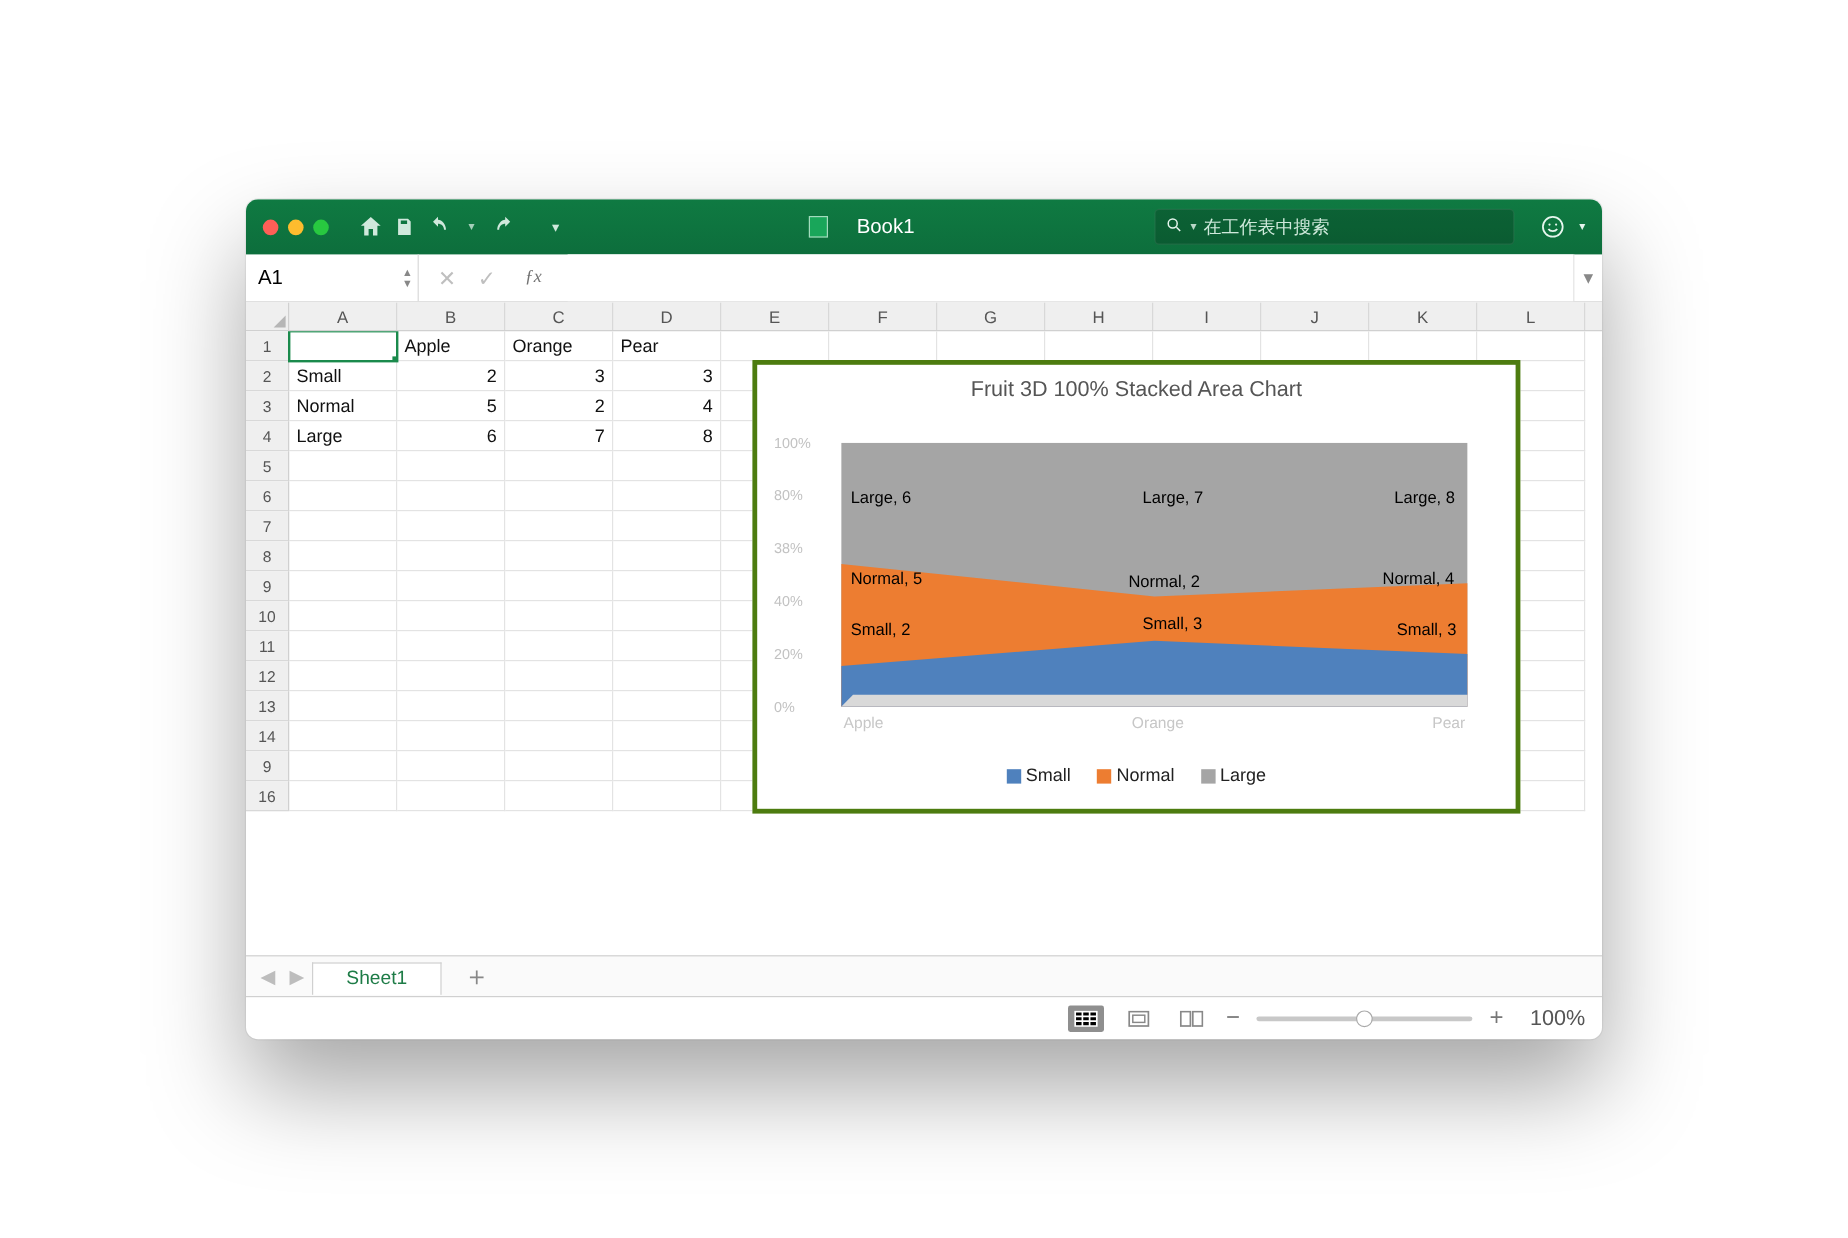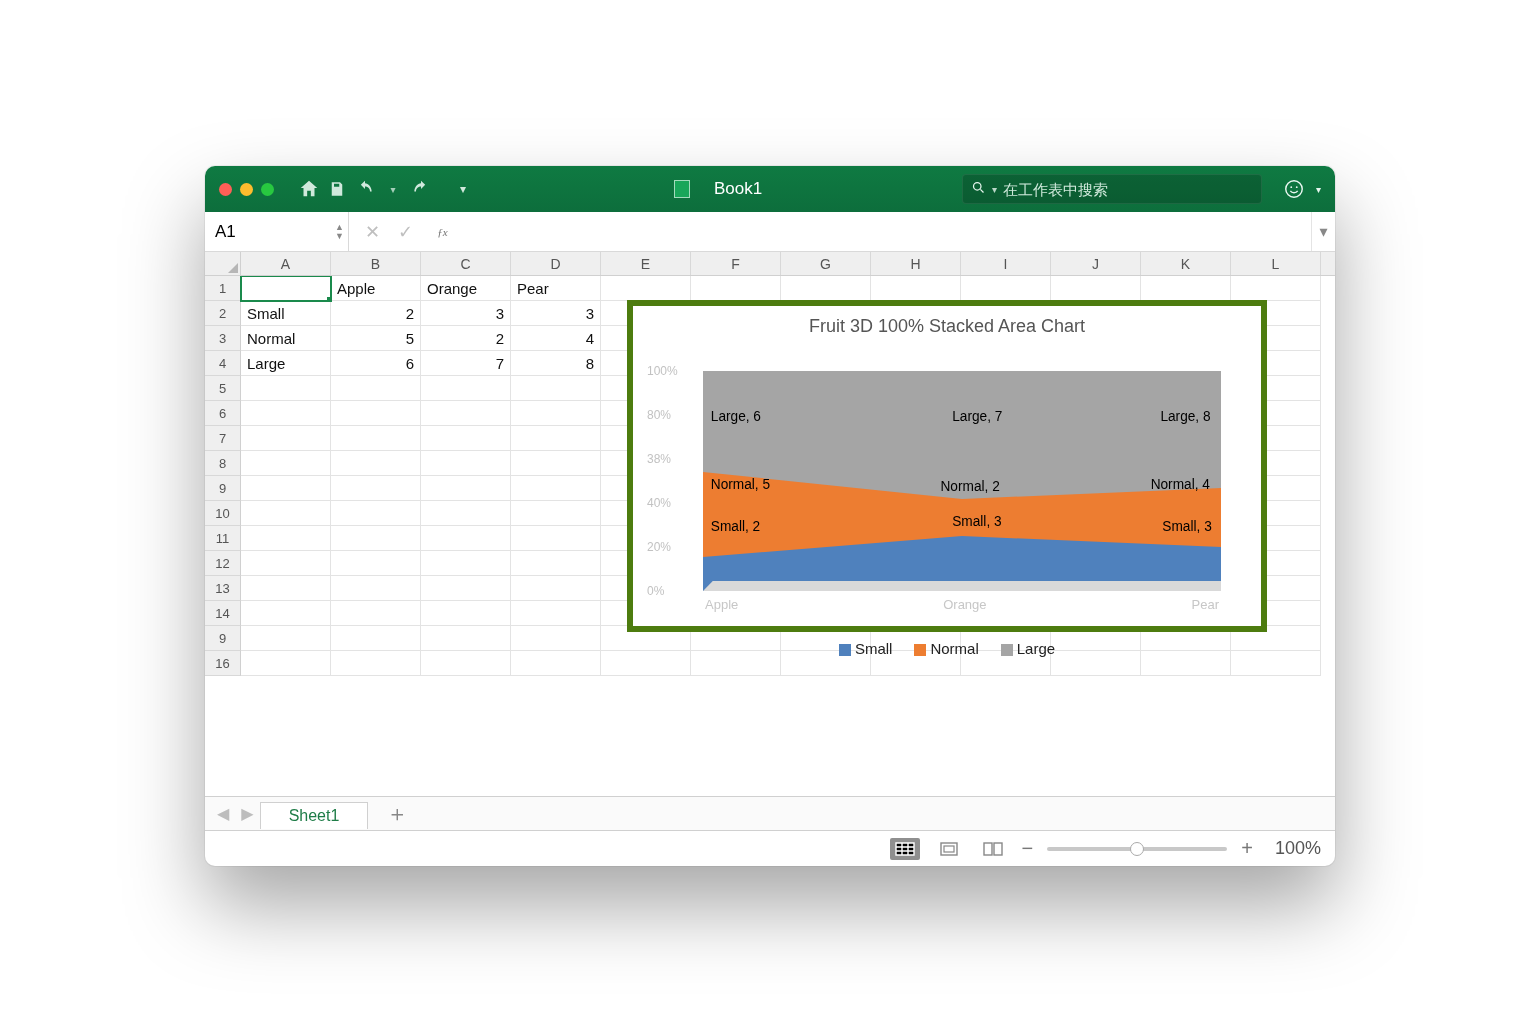--- a/index.html
+++ b/index.html
@@ -53,42 +53,42 @@
   .ribbon .tab { font-size:20px; color:#111; padding:6px 16px; }
   .ribbon .share { margin-left:auto; border:1px solid #cfcfcf; border-radius:4px; padding:4px 10px; color:#138a4a; font-size:17px; display:flex; align-items:center; gap:6px;}
 
   
   .fxrow {
     height:40px; border-bottom:1px solid #d9d9d9; display:flex; align-items:stretch;
   }
   .namebox { width:144px; border-right:1px solid #d9d9d9; display:flex; align-items:center; padding:0 10px; font-size:17px; position:relative;}
   .namebox .stepper { position:absolute; right:4px; display:flex; flex-direction:column; font-size:9px; color:#888; line-height:9px;}
   .fxbtns { display:flex; align-items:center; gap:18px; padding:0 16px; color:#bfbfbf; font-size:18px;}
-  .fxlabel { font-style:italic; font-family:"Times New Roman",serif; color:#737373; font-size:11px; padding:0 6px;}
+  .fxlabel { font-style:italic; font-family:"Times New Roman",serif; color:#737373; font-size:15px; padding:0 6px;}
   .formula-input { flex:1; border:none; outline:none; font-size:16px; padding:0 6px;}
   .fx-expand { width:24px; display:flex; align-items:center; justify-content:center; color:#888; border-left:1px solid #e4e4e4;}
 
   
   .gridwrap { flex:1; display:flex; flex-direction:column; overflow:hidden; position:relative;}
   .colhdr { display:flex; height:24px; background:#efefef; border-bottom:1px solid #d0d0d0;}
   .corner { width:36px; border-right:1px solid #d0d0d0; background:#efefef; position:relative;}
   .corner::after{ content:""; position:absolute; right:2px; bottom:2px; width:0;height:0; border-left:10px solid transparent; border-bottom:10px solid #b6b6b6;}
   .ch { width:90px; text-align:center; font-size:14px; color:#555; border-right:1px solid #d8d8d8; display:flex;align-items:center;justify-content:center;}
   .rows { flex:1; overflow:hidden;}
   .row { display:flex; height:25px;}
   .rh { width:36px; background:#efefef; border-right:1px solid #d0d0d0; border-bottom:1px solid #d8d8d8; font-size:13px; color:#555; display:flex; align-items:center; justify-content:center;}
   .cell { width:90px; border-right:1px solid #e3e3e3; border-bottom:1px solid #e3e3e3; font-size:15px; color:#111; padding:2px 6px; display:flex; align-items:center; overflow:hidden; white-space:nowrap;}
   .cell.num { justify-content:flex-end;}
   .sel { outline:2px solid #1a8a4c; outline-offset:-1px; position:relative; background:#fff;}
   .sel::after{ content:""; position:absolute; right:-3px; bottom:-3px; width:6px;height:6px; background:#1a8a4c;}
 
   
   .chart {
-    position:absolute; left:422px; top:48px; width:640px; height:332px;
-    background:#fff; border:6px solid #4d7c0f;
+    position:absolute; left:422px; top:48px; width:640px; height:378px;
+    background:#fff; border:4px solid #4d7c0f;
   }
   .chart-title { text-align:center; font-size:18px; color:#555; padding:10px 0 4px;}
   .plot { position:relative; height:220px; margin:30px 40px 0 70px;}
   .ylabel { position:absolute; left:-56px; font-size:12px; color:#c2c2c2; transform:translateY(-50%);}    
   .yl1{top:0%} .yl2{top:20%} .yl3{top:40%} .yl4{top:60%} .yl5{top:80%} .yl6{top:100%}
   .plot svg { width:100%; height:100%; }
   .xlabels { display:flex; justify-content:space-between; margin:6px 42px 0 72px; font-size:13px; color:#c7c7c7;}
   .legend { display:flex; justify-content:center; gap:22px; margin-top:28px; font-size:15px; color:#222;}
   .legend .sw { width:12px; height:12px; display:inline-block; margin-right:4px; vertical-align:middle;}
   .sw.b{background:#4f81bd;} .sw.o{background:#ed7d31;} .sw.g{background:#a5a5a5;}

